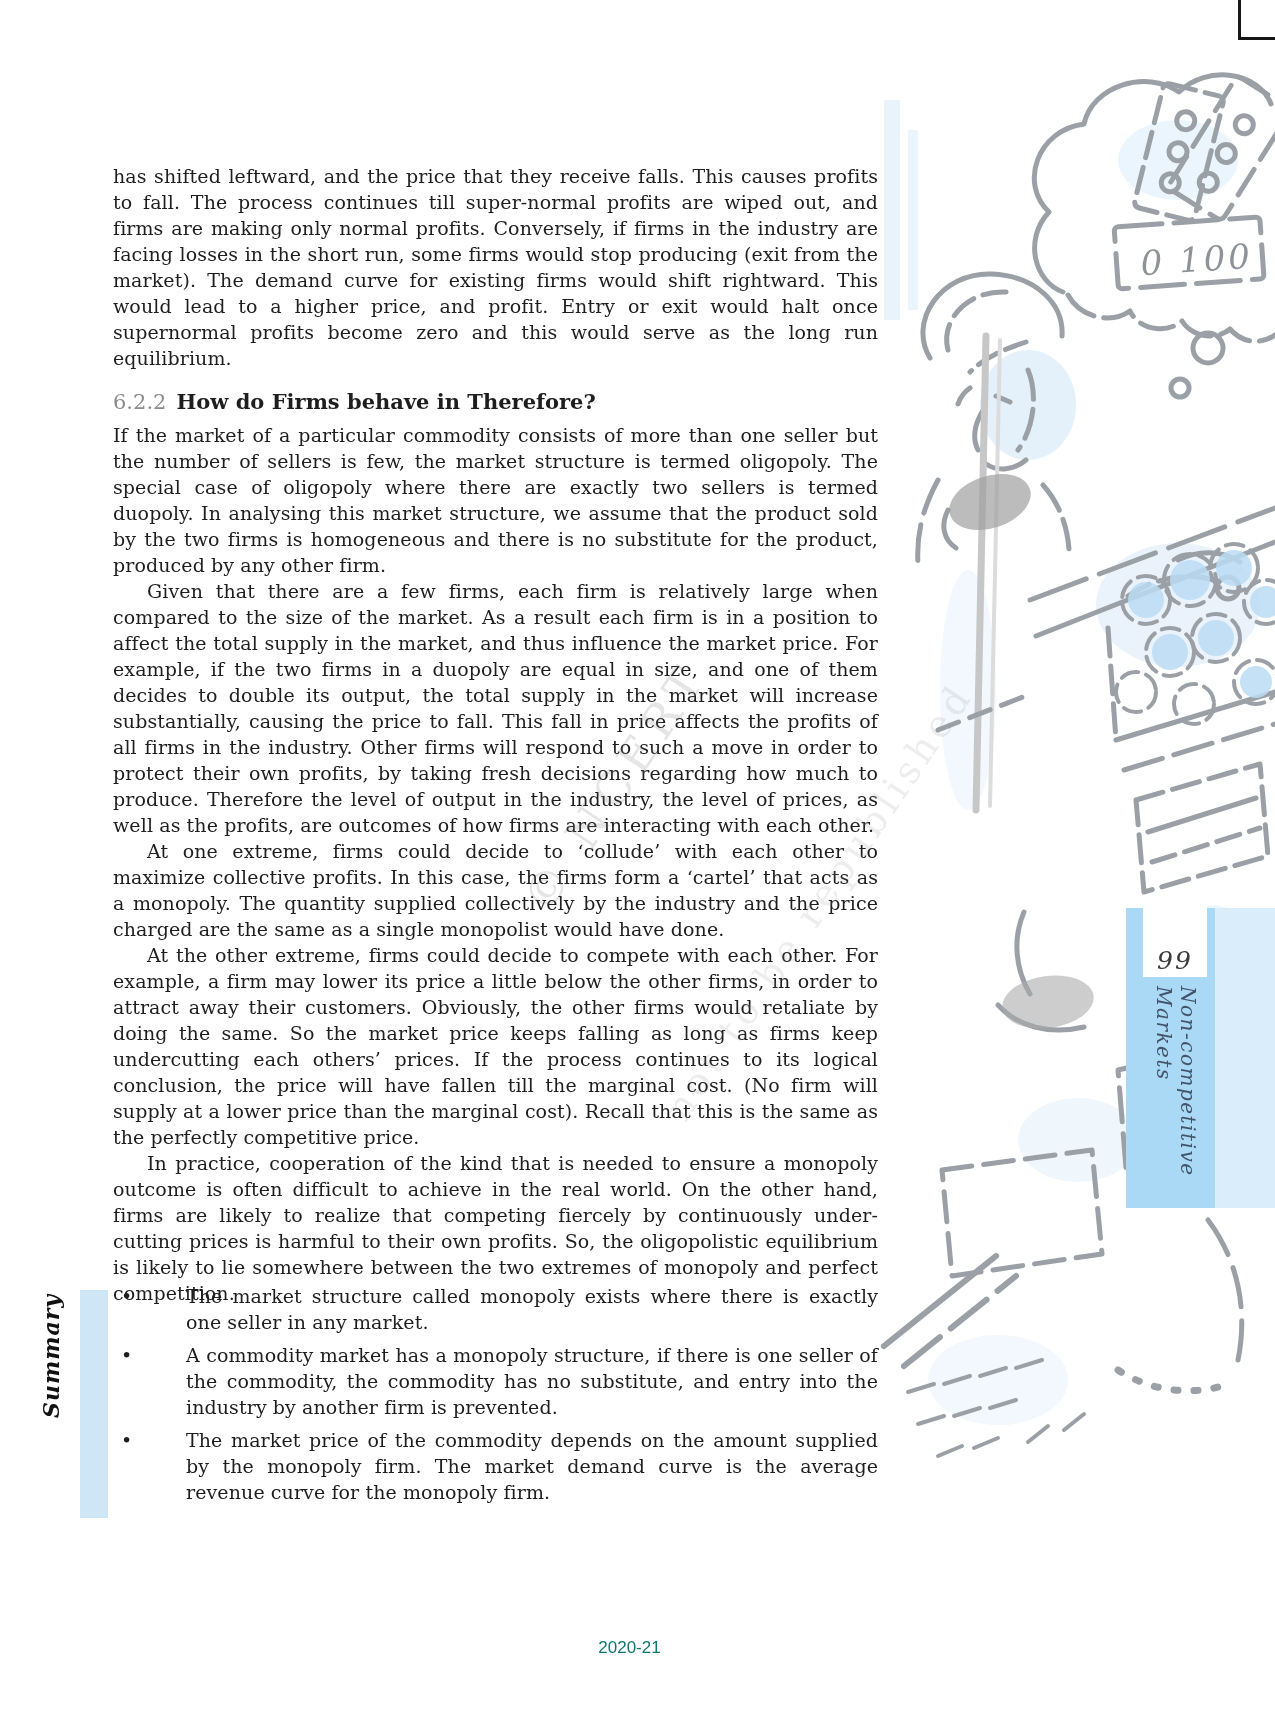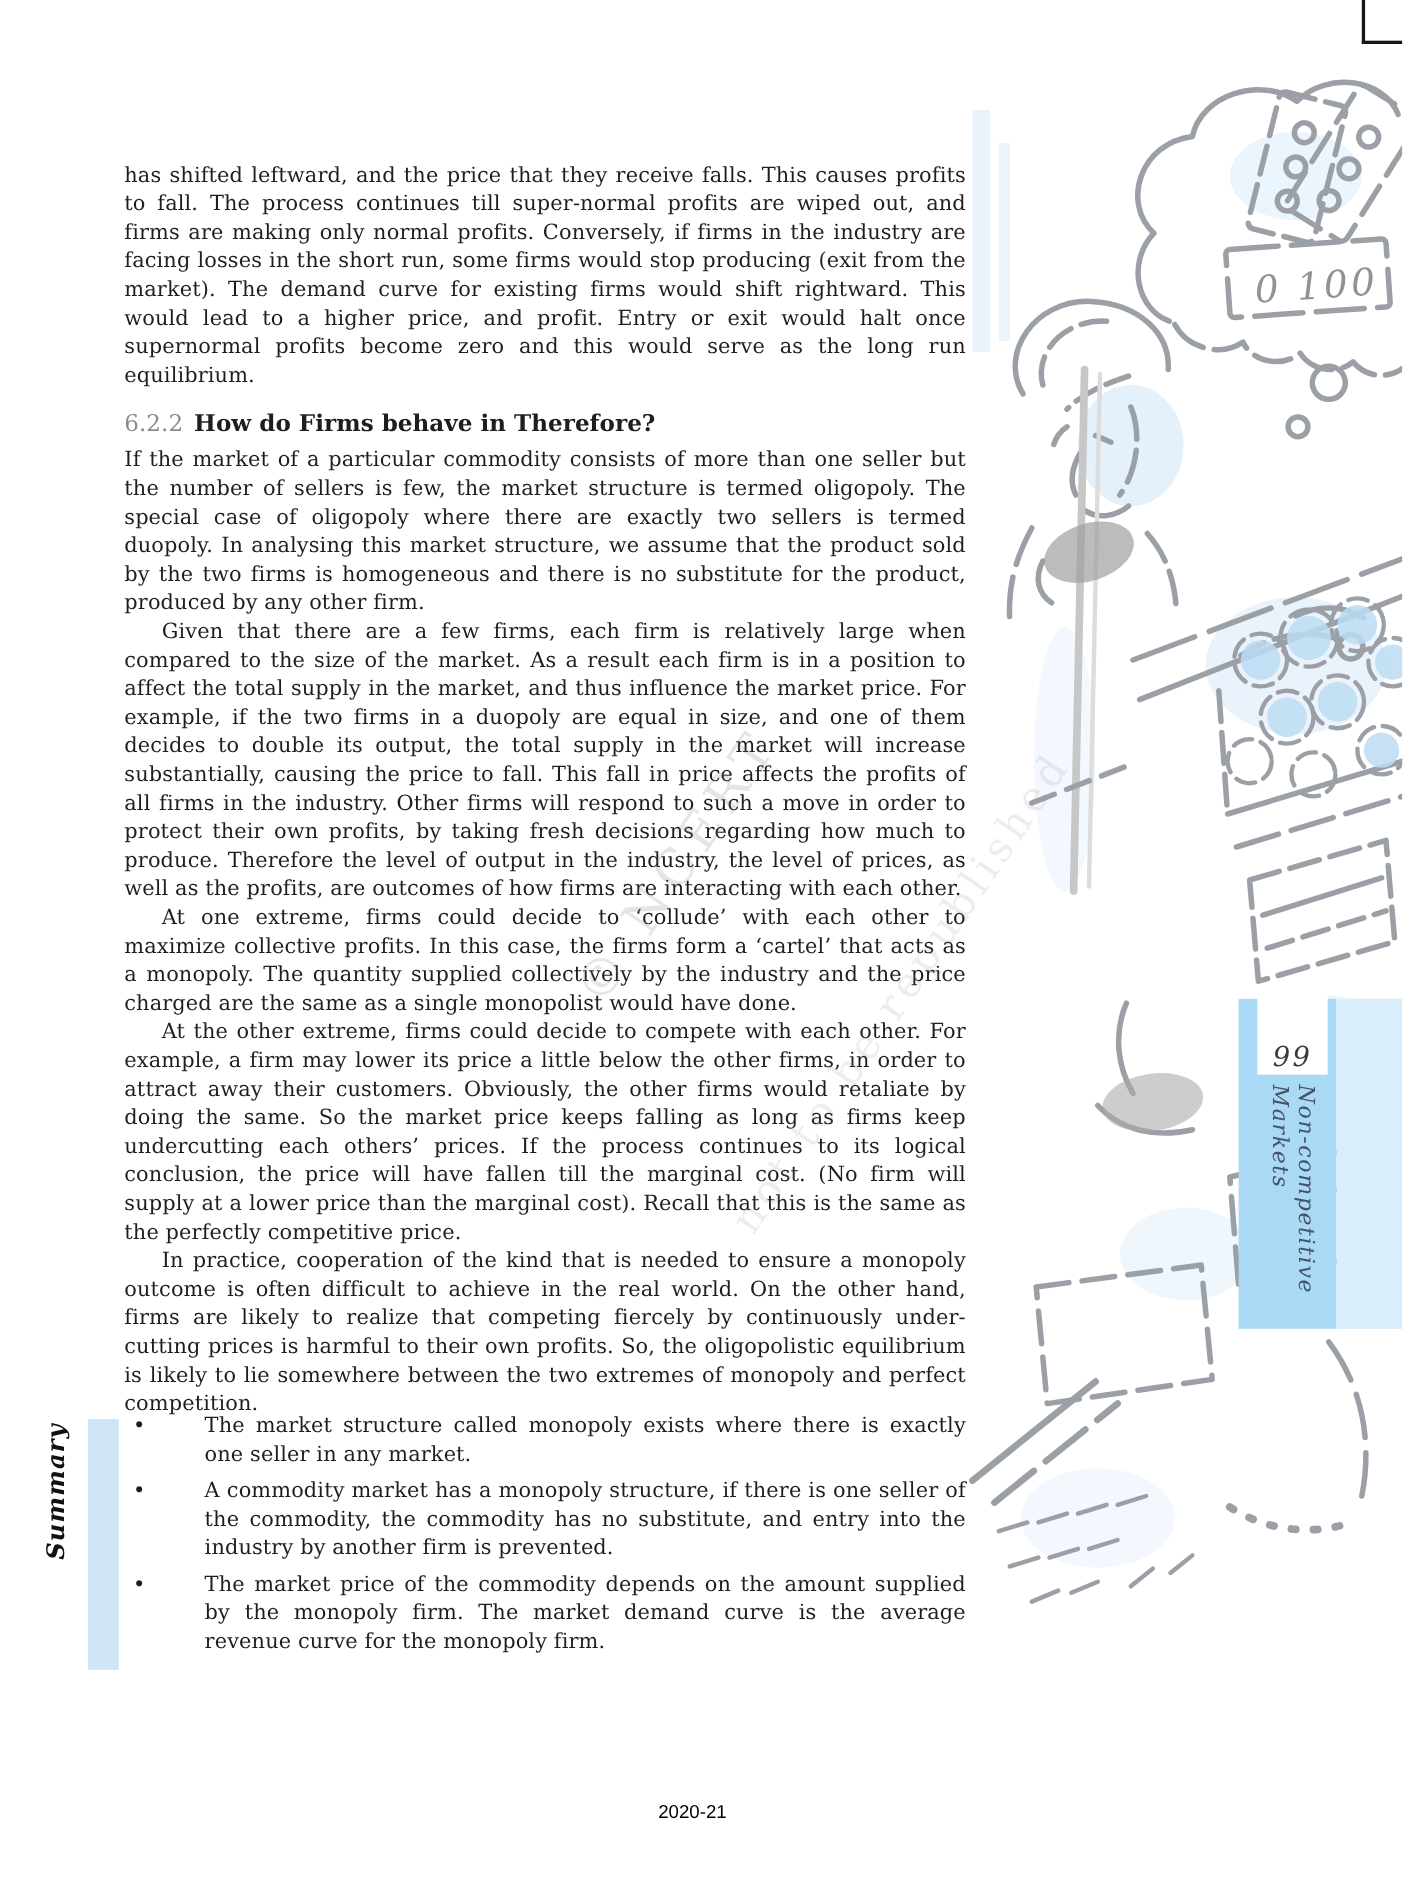--- a/index.html
+++ b/index.html
@@ -13,21 +13,21 @@
   }
   
   .illus{position:absolute;left:878px;top:40px;width:397px;height:1450px;z-index:0;}
   
   .corner-mark{
     position:absolute;left:1238px;top:0;width:34px;height:37px;
     border-left:3px solid #161616;border-bottom:3px solid #161616;z-index:4;
   }
   
   .main-col{
-    position:absolute;left:113px;top:146px;width:765px;z-index:2;
+    position:absolute;left:113px;top:163px;width:765px;z-index:2;
   }
   .main-col p{
     margin:0;text-align:justify;
     font-size:19px;line-height:26px;letter-spacing:.1px;
   }
   .main-col p.ind{text-indent:34px;}
   .sec-heading{
     margin:17px 0 6px 0;font-size:21px;line-height:27px;font-weight:bold;
   }
   .sec-heading .hnum{color:#8c8c8c;font-weight:normal;margin-right:10px;}
@@ -68,21 +68,21 @@
     font-family:"DejaVu Serif",serif;font-style:italic;
     font-size:20px;color:#44536a;letter-spacing:1.5px;word-spacing:8px;
   }
   
   .wm{position:absolute;z-index:3;pointer-events:none;font-family:"DejaVu Serif",serif;white-space:nowrap;}
   .wm1{left:470px;top:760px;transform:rotate(-56deg);font-size:46px;letter-spacing:8px;color:rgba(125,125,125,.20);}
   .wm2{left:560px;top:880px;transform:rotate(-56deg);font-size:38px;letter-spacing:5px;color:rgba(140,140,140,.16);}
   
   .footer{
     position:absolute;left:0;top:1638px;width:1259px;text-align:center;z-index:2;
-    font-family:"Liberation Sans",sans-serif;font-size:17px;color:#000000;
+    font-family:"Liberation Sans",sans-serif;font-size:17px;color:#0f766e;
   }
 </style>
 </head>
 <body>
 
 <div class="page">
 
   <svg class="illus" viewBox="0 0 397 1450" preserveAspectRatio="none" aria-hidden="true">
 
     <g stroke="none">

